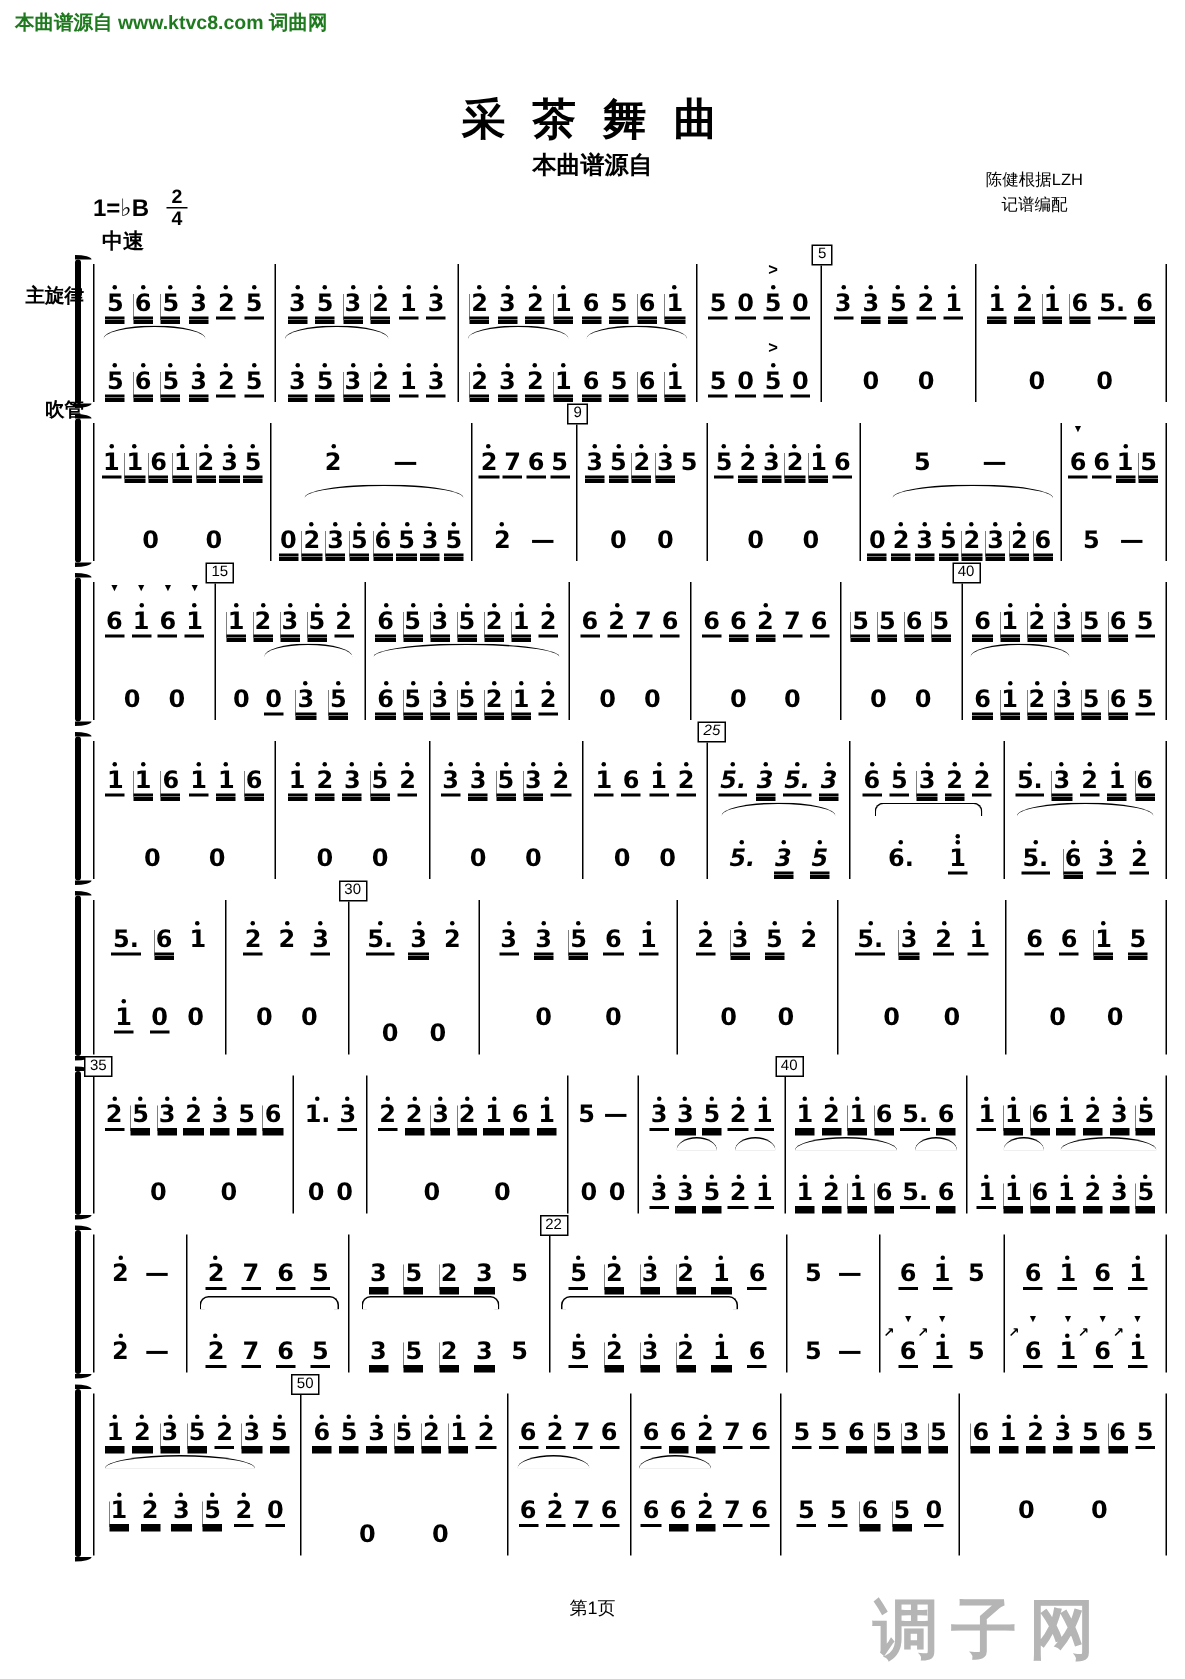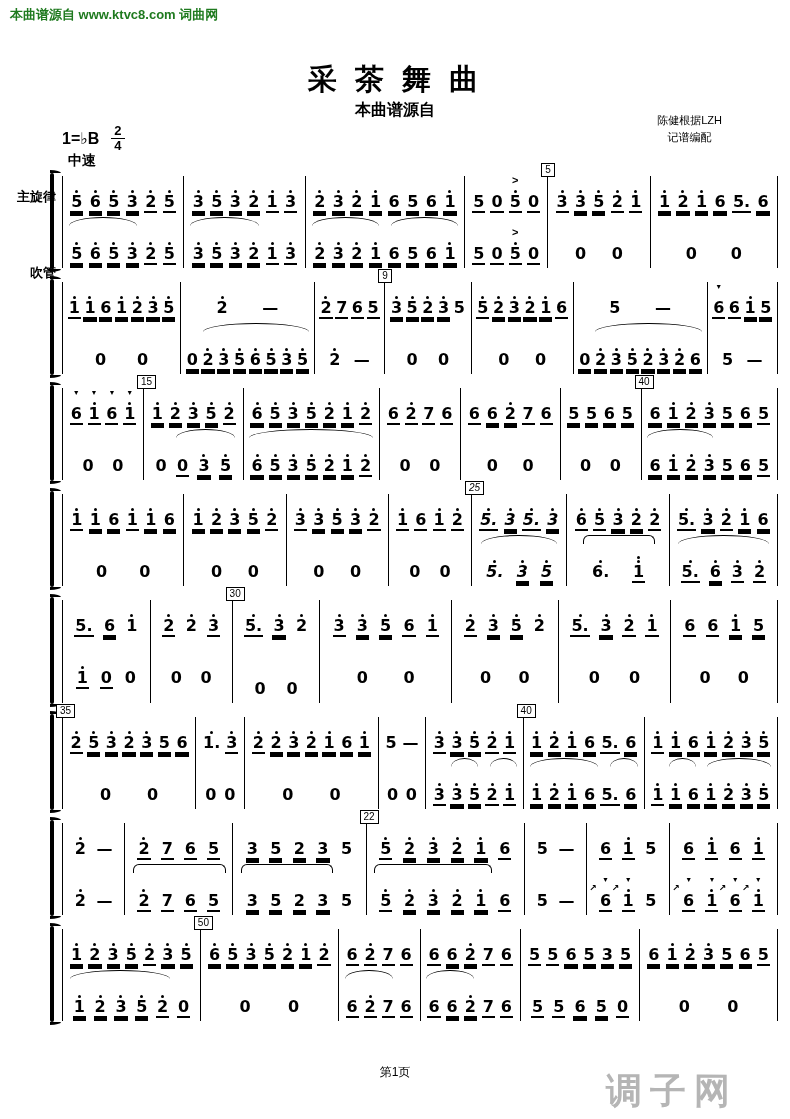--- a/index.html
+++ b/index.html
@@ -39,21 +39,21 @@
   .u1{border-bottom:2px solid #000;}
   .u2{border-bottom:2px solid #000;box-shadow:0 3px 0 #000;}
   .slide{position:absolute;left:-10px;top:8px;font-size:9px;font-weight:bold;}
   .numbox{position:absolute;top:-13px;left:-7px;background:#fff;border:1px solid #000;
           font-size:10px;line-height:1;padding:1px 3px;z-index:3;}
   .slur{position:absolute;top:-11px;height:8px;border-top:1.5px solid #000;
         border-radius:50% 50% 0 0/100% 100% 0 0;}
   .slur.sq{border-left:1.5px solid #000;border-right:1.5px solid #000;border-radius:6px 6px 0 0;}
   .footer{position:absolute;bottom:38px;left:0;width:100%;text-align:center;font-size:12px;}
   .wm{position:absolute;right:52px;bottom:8px;text-align:center;z-index:5;}
-  .wm .nm{font-size:36px;font-weight:bold;letter-spacing:8px;color:#b5b5b5;line-height:1.1;}
+  .wm .nm{font-size:44px;font-weight:bold;letter-spacing:8px;color:#b5b5b5;line-height:1.1;}
   .wm .url{font-size:27px;font-weight:bold;color:#c4c4c4;line-height:1.1;}
 </style>
 </head>
 <body>
 
 <div>
   <div class="source">本曲谱源自 www.ktvc8.com 词曲网</div>
   <div class="title">采 茶 舞 曲</div>
   <div class="subtitle">本曲谱源自</div>
   <div class="credits">
@@ -2898,21 +2898,21 @@
               <div class="dg u1">2</div>
             </div>
             <div class="note">
               <div class="orn"></div>
               <div class="dts"></div>
               <div class="dg u1">0</div>
             </div>
             <div class="slur" style="left: 5%; width: 73.3333%;"></div>
           </div>
         </div>
-        <div class="col" style="flex-grow: 7;">
+        <div class="col" style="flex-grow: 7; gap: 16px;">
           <div class="numbox">50</div>
           <div class="cell mel">
             <div class="note">
               <div class="orn"></div>
               <div class="dts">
                 <div class="dt"></div>
               </div>
               <div class="dg u2">6</div>
             </div>
             <div class="note">

